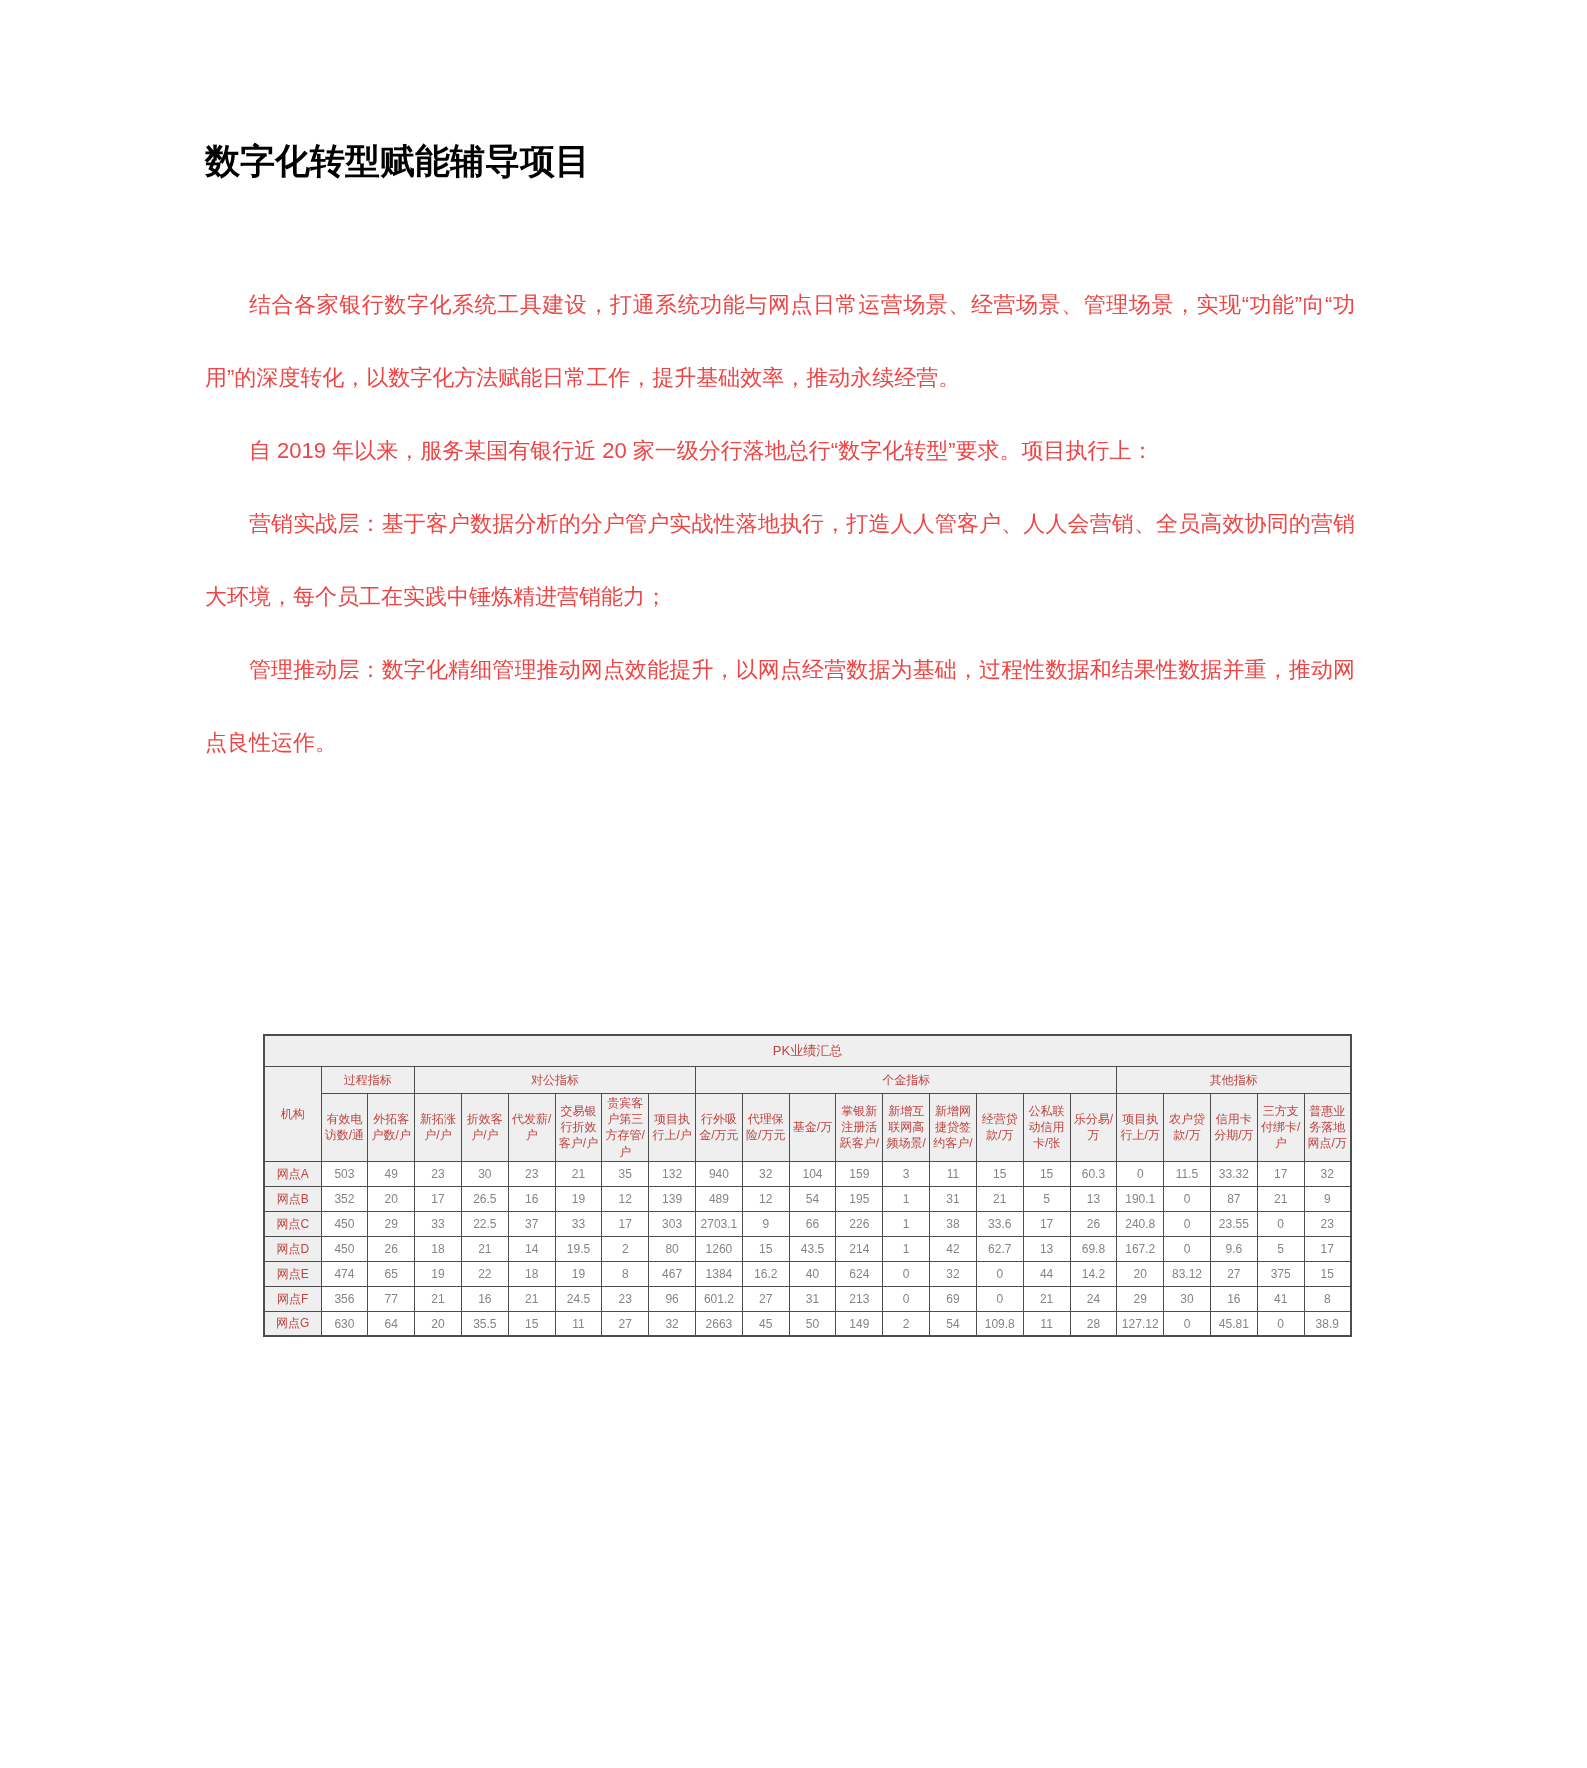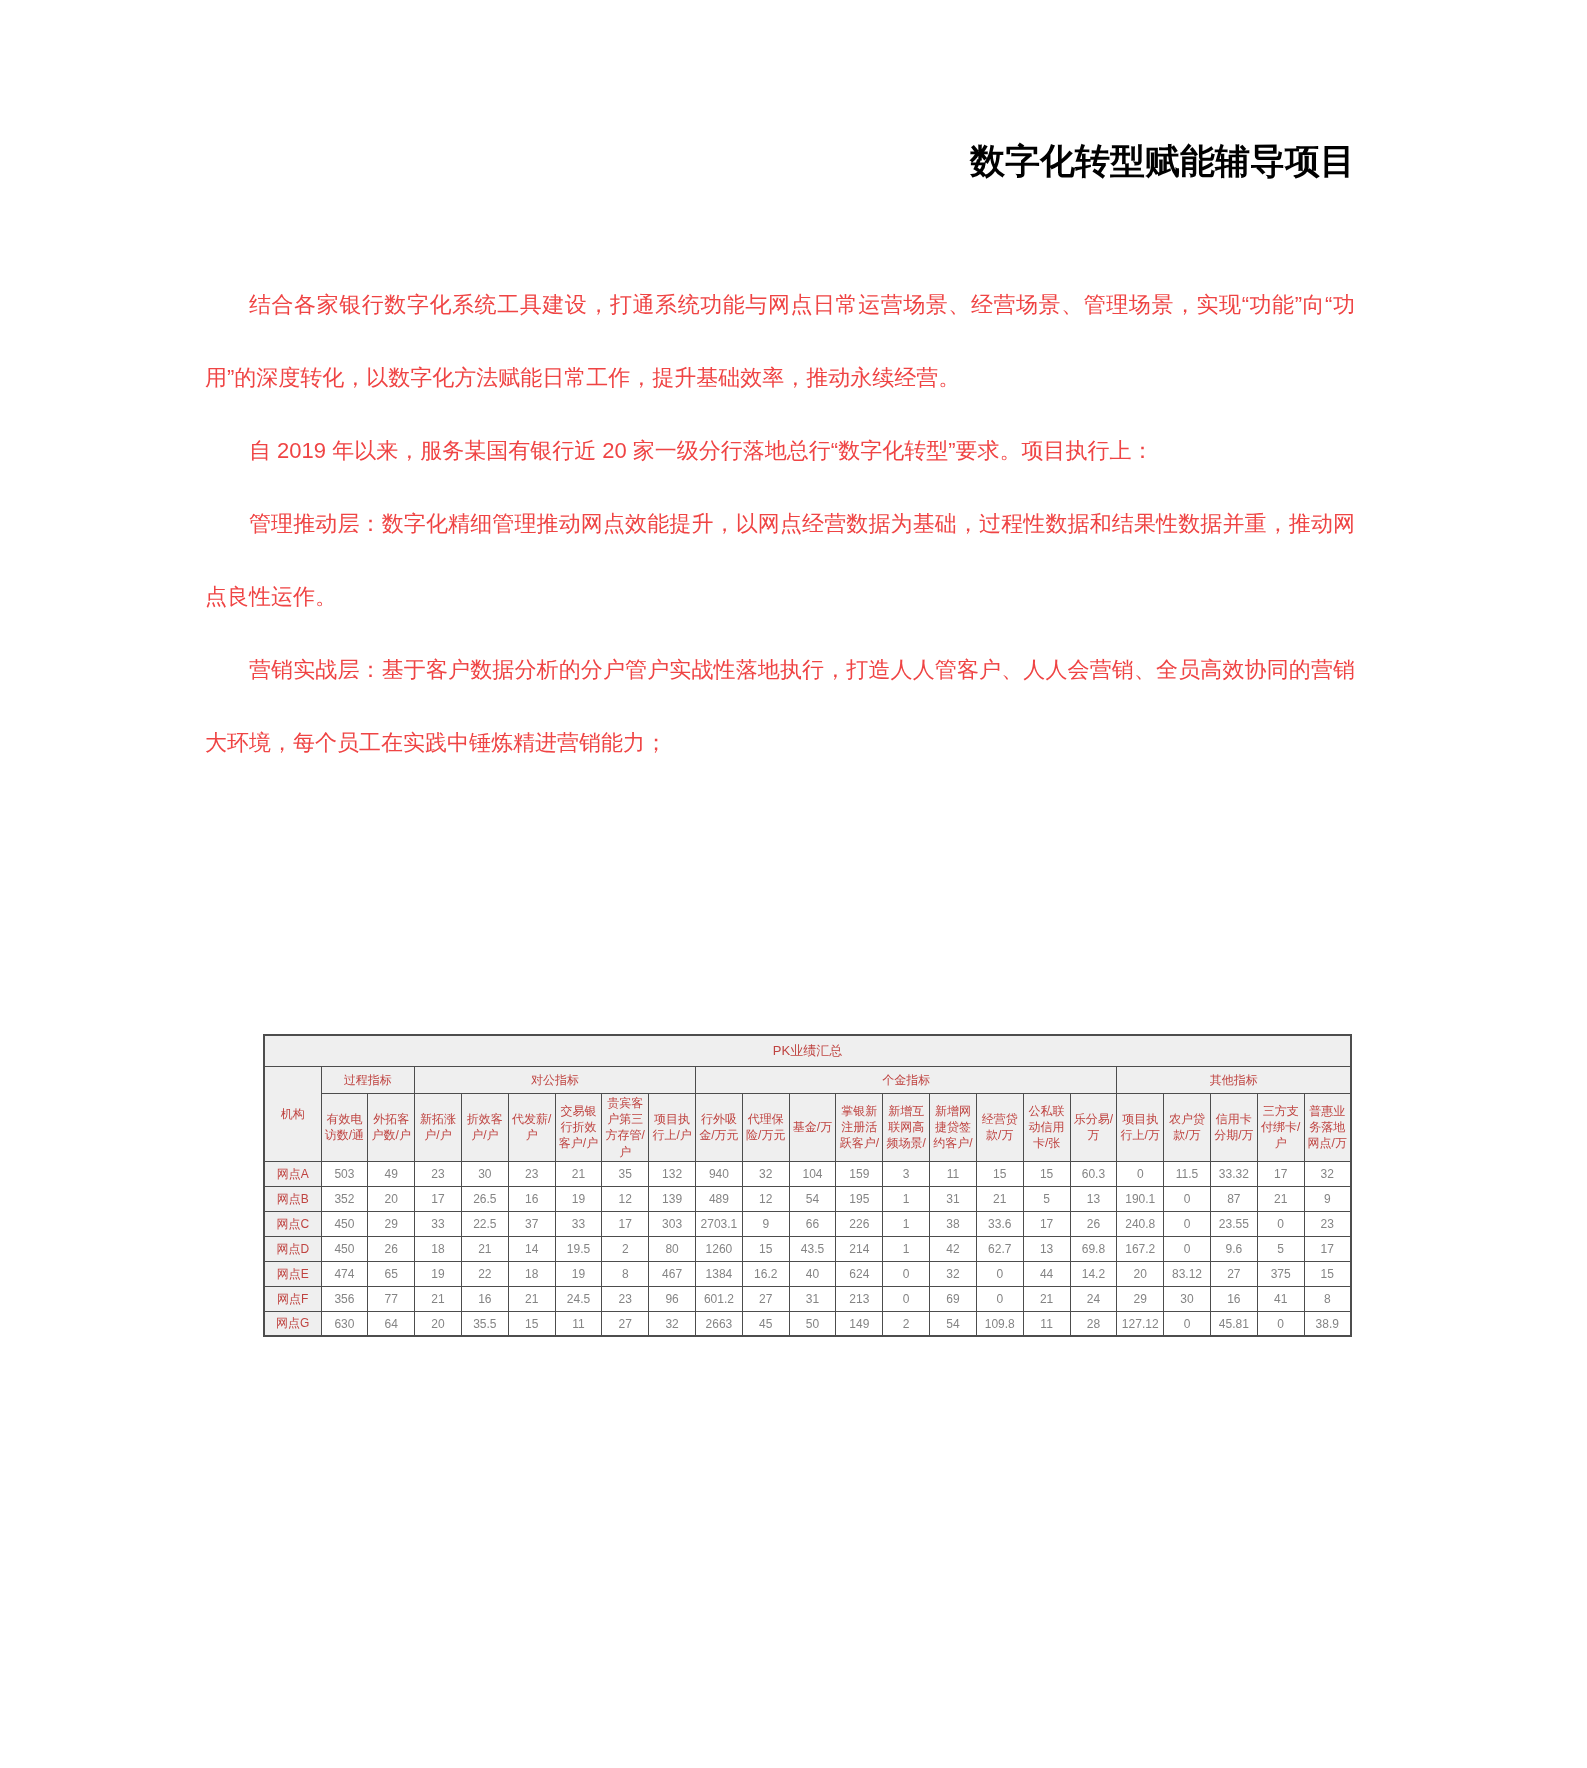--- a/index.html
+++ b/index.html
@@ -1,21 +1,21 @@
 <!DOCTYPE html>
 <html style="--head-red: #bf4340; --data-gray: #848484; --head-bg: #efefef; --border-col: #4d4d4d;"><head>
 <meta charset="utf-8">
 <style>
   html,body { margin:0; padding:0; background:#ffffff; }
   .page {
     position:relative; width:1587px; height:1768px; background:#fff;
     font-family:"Liberation Sans","DejaVu Sans",sans-serif; overflow:hidden;
   }
   .doc-title {
-    margin:140px 232px 0 205px; text-align:right;
+    margin:140px 232px 0 205px; text-align:left;
     font-size:35px; font-weight:bold; color:#000; line-height:1.2;
   }
   .doc-body { margin:86px 232px 0 205px; }
   .doc-body p {
     margin:0; font-size:22px; line-height:73px; color:#ef4444;
     text-align:justify; text-indent:2em;
   }
   .table-wrap { margin:255px 0 0 263px; }
   table.pk {
     border-collapse:collapse; table-layout:fixed; width:1089px;
@@ -39,22 +39,22 @@
   col.c-org { width:57px; }
 </style>
 </head>
 <body>
 
 <div class="page">
   <h1 class="doc-title">数字化转型赋能辅导项目</h1>
   <div class="doc-body">
       <p>结合各家银行数字化系统工具建设，打通系统功能与网点日常运营场景、经营场景、管理场景，实现“功能”向“功用”的深度转化，以数字化方法赋能日常工作，提升基础效率，推动永续经营。</p>
       <p>自 2019 年以来，服务某国有银行近 20 家一级分行落地总行“数字化转型”要求。项目执行上：</p>
+      <p>营销实战层：基于客户数据分析的分户管户实战性落地执行，打造人人管客户、人人会营销、全员高效协同的营销大环境，每个员工在实践中锤炼精进营销能力；</p>
       <p>管理推动层：数字化精细管理推动网点效能提升，以网点经营数据为基础，过程性数据和结果性数据并重，推动网点良性运作。</p>
-      <p>营销实战层：基于客户数据分析的分户管户实战性落地执行，打造人人管客户、人人会营销、全员高效协同的营销大环境，每个员工在实践中锤炼精进营销能力；</p>
     </div>
   <div class="table-wrap">
     <table class="pk">
         <colgroup>
           <col class="c-org">
           <col>
           <col>
           <col>
           <col>
           <col>

